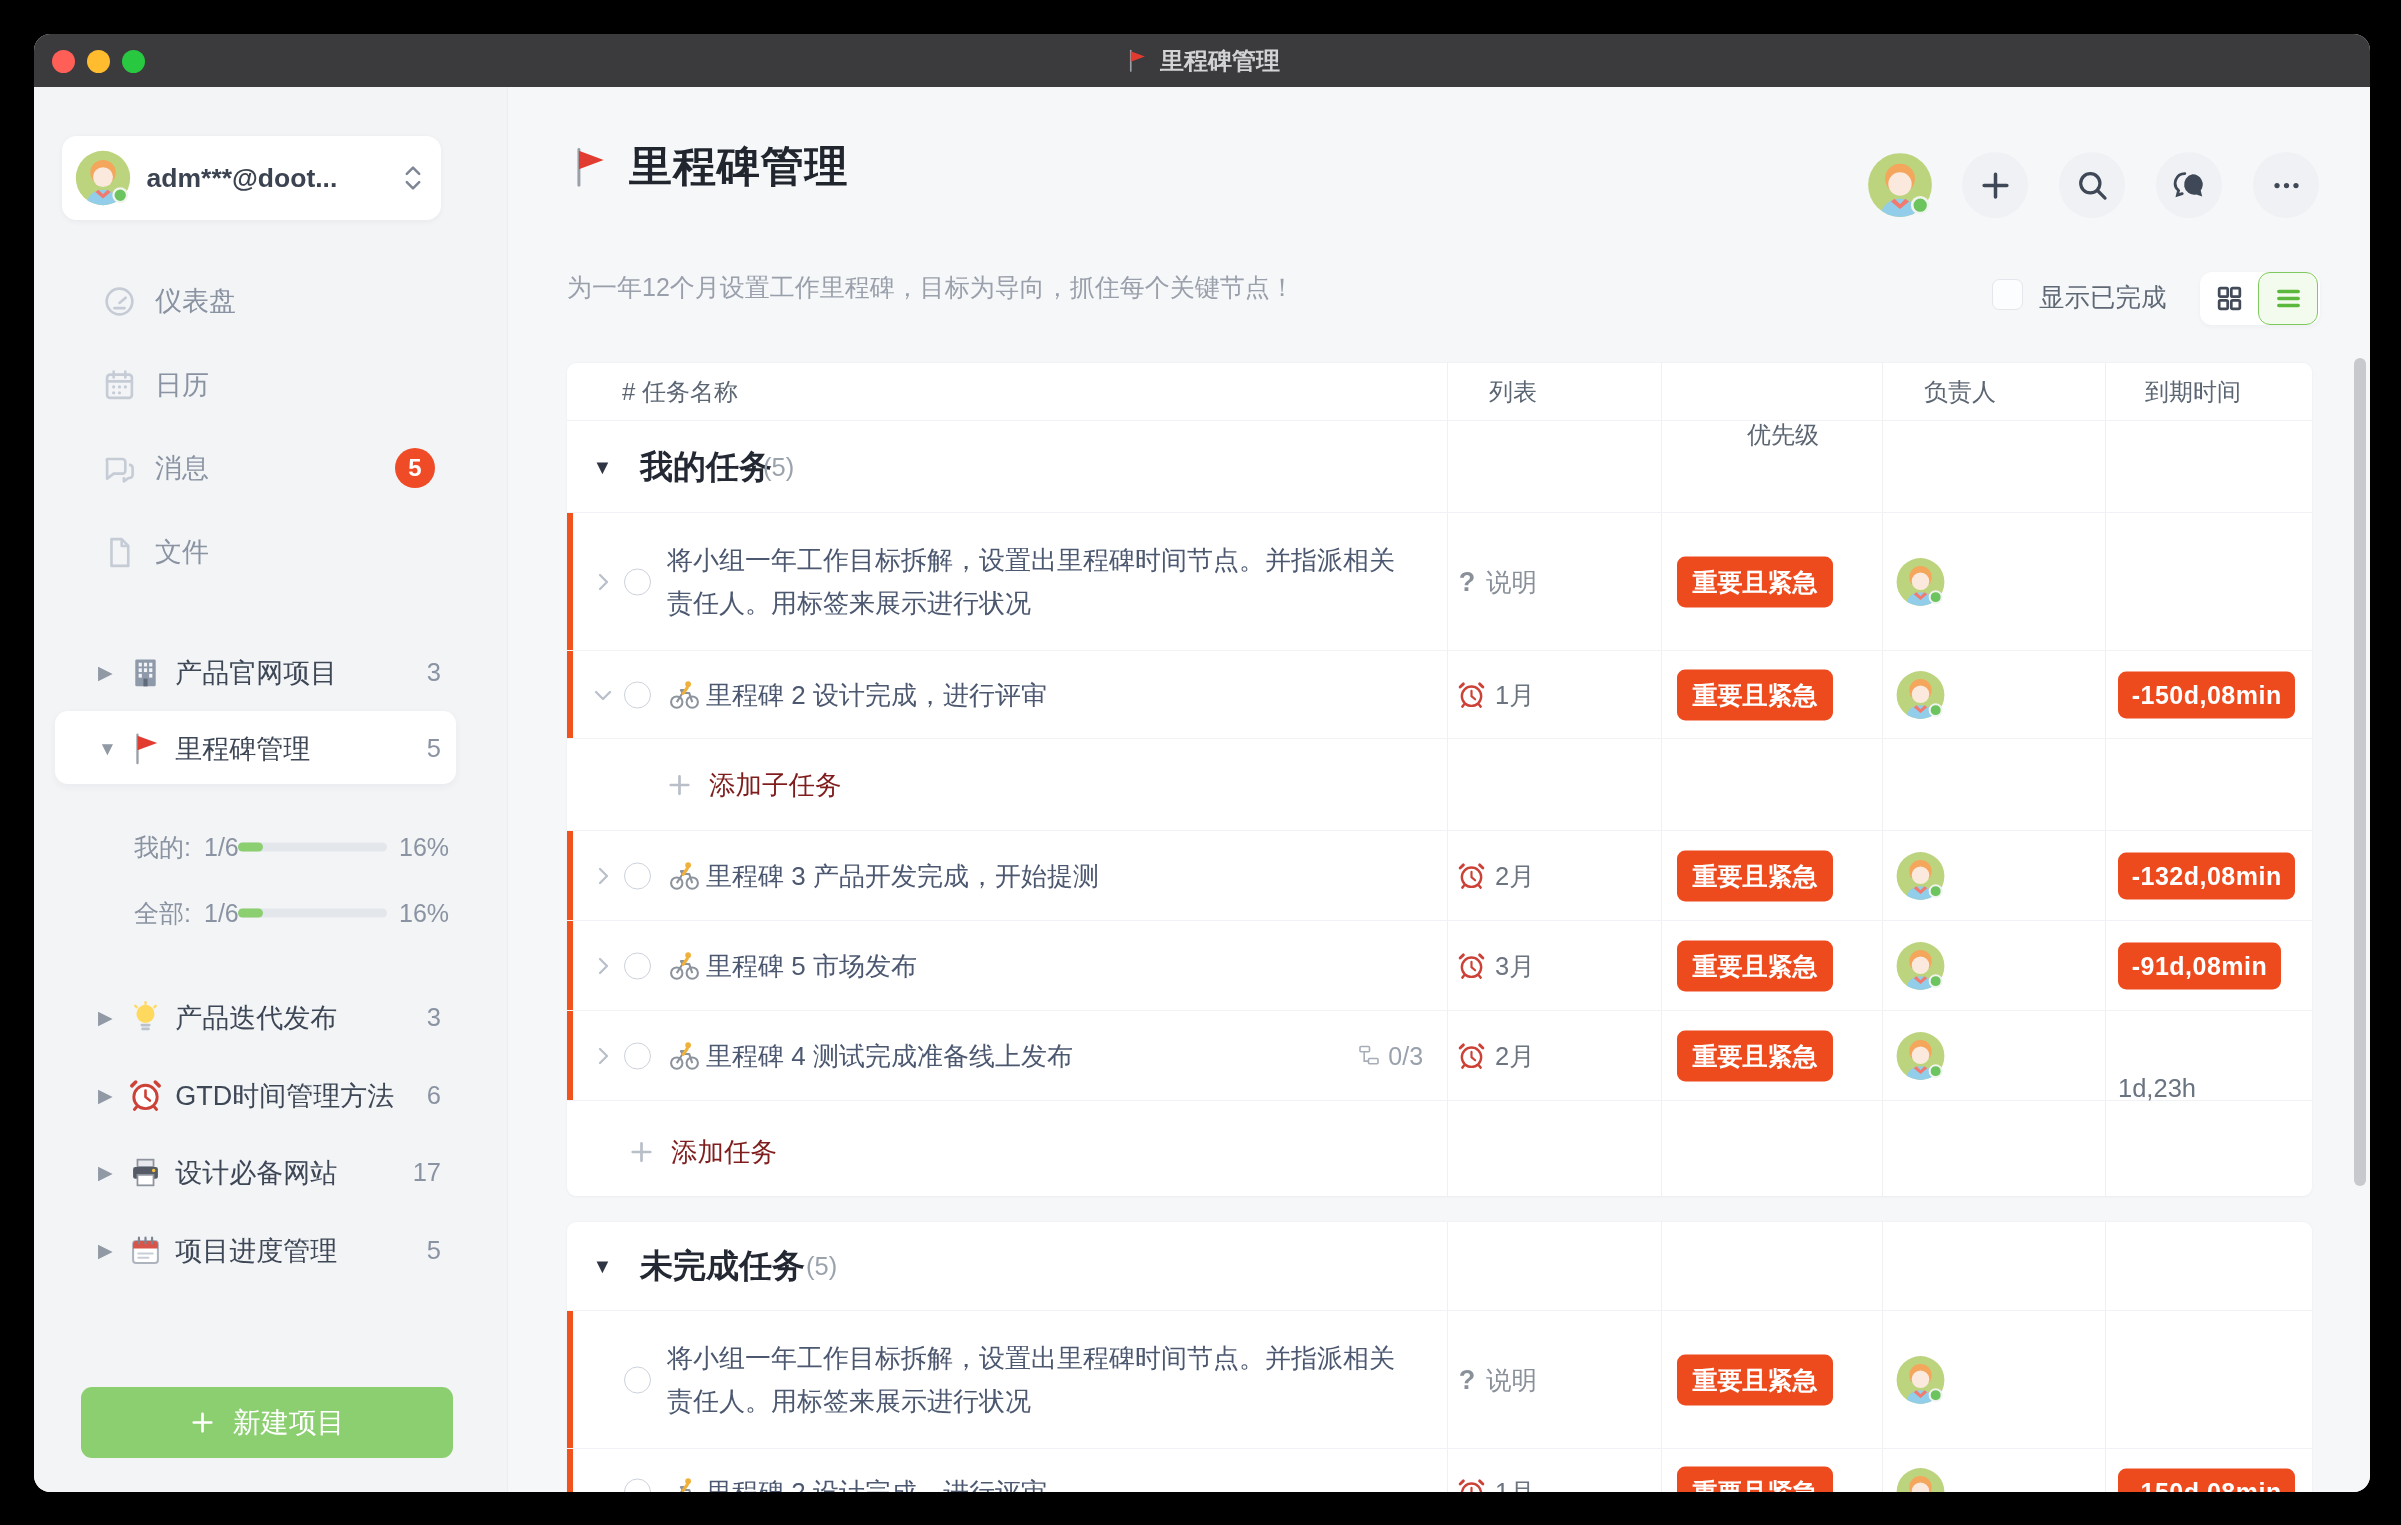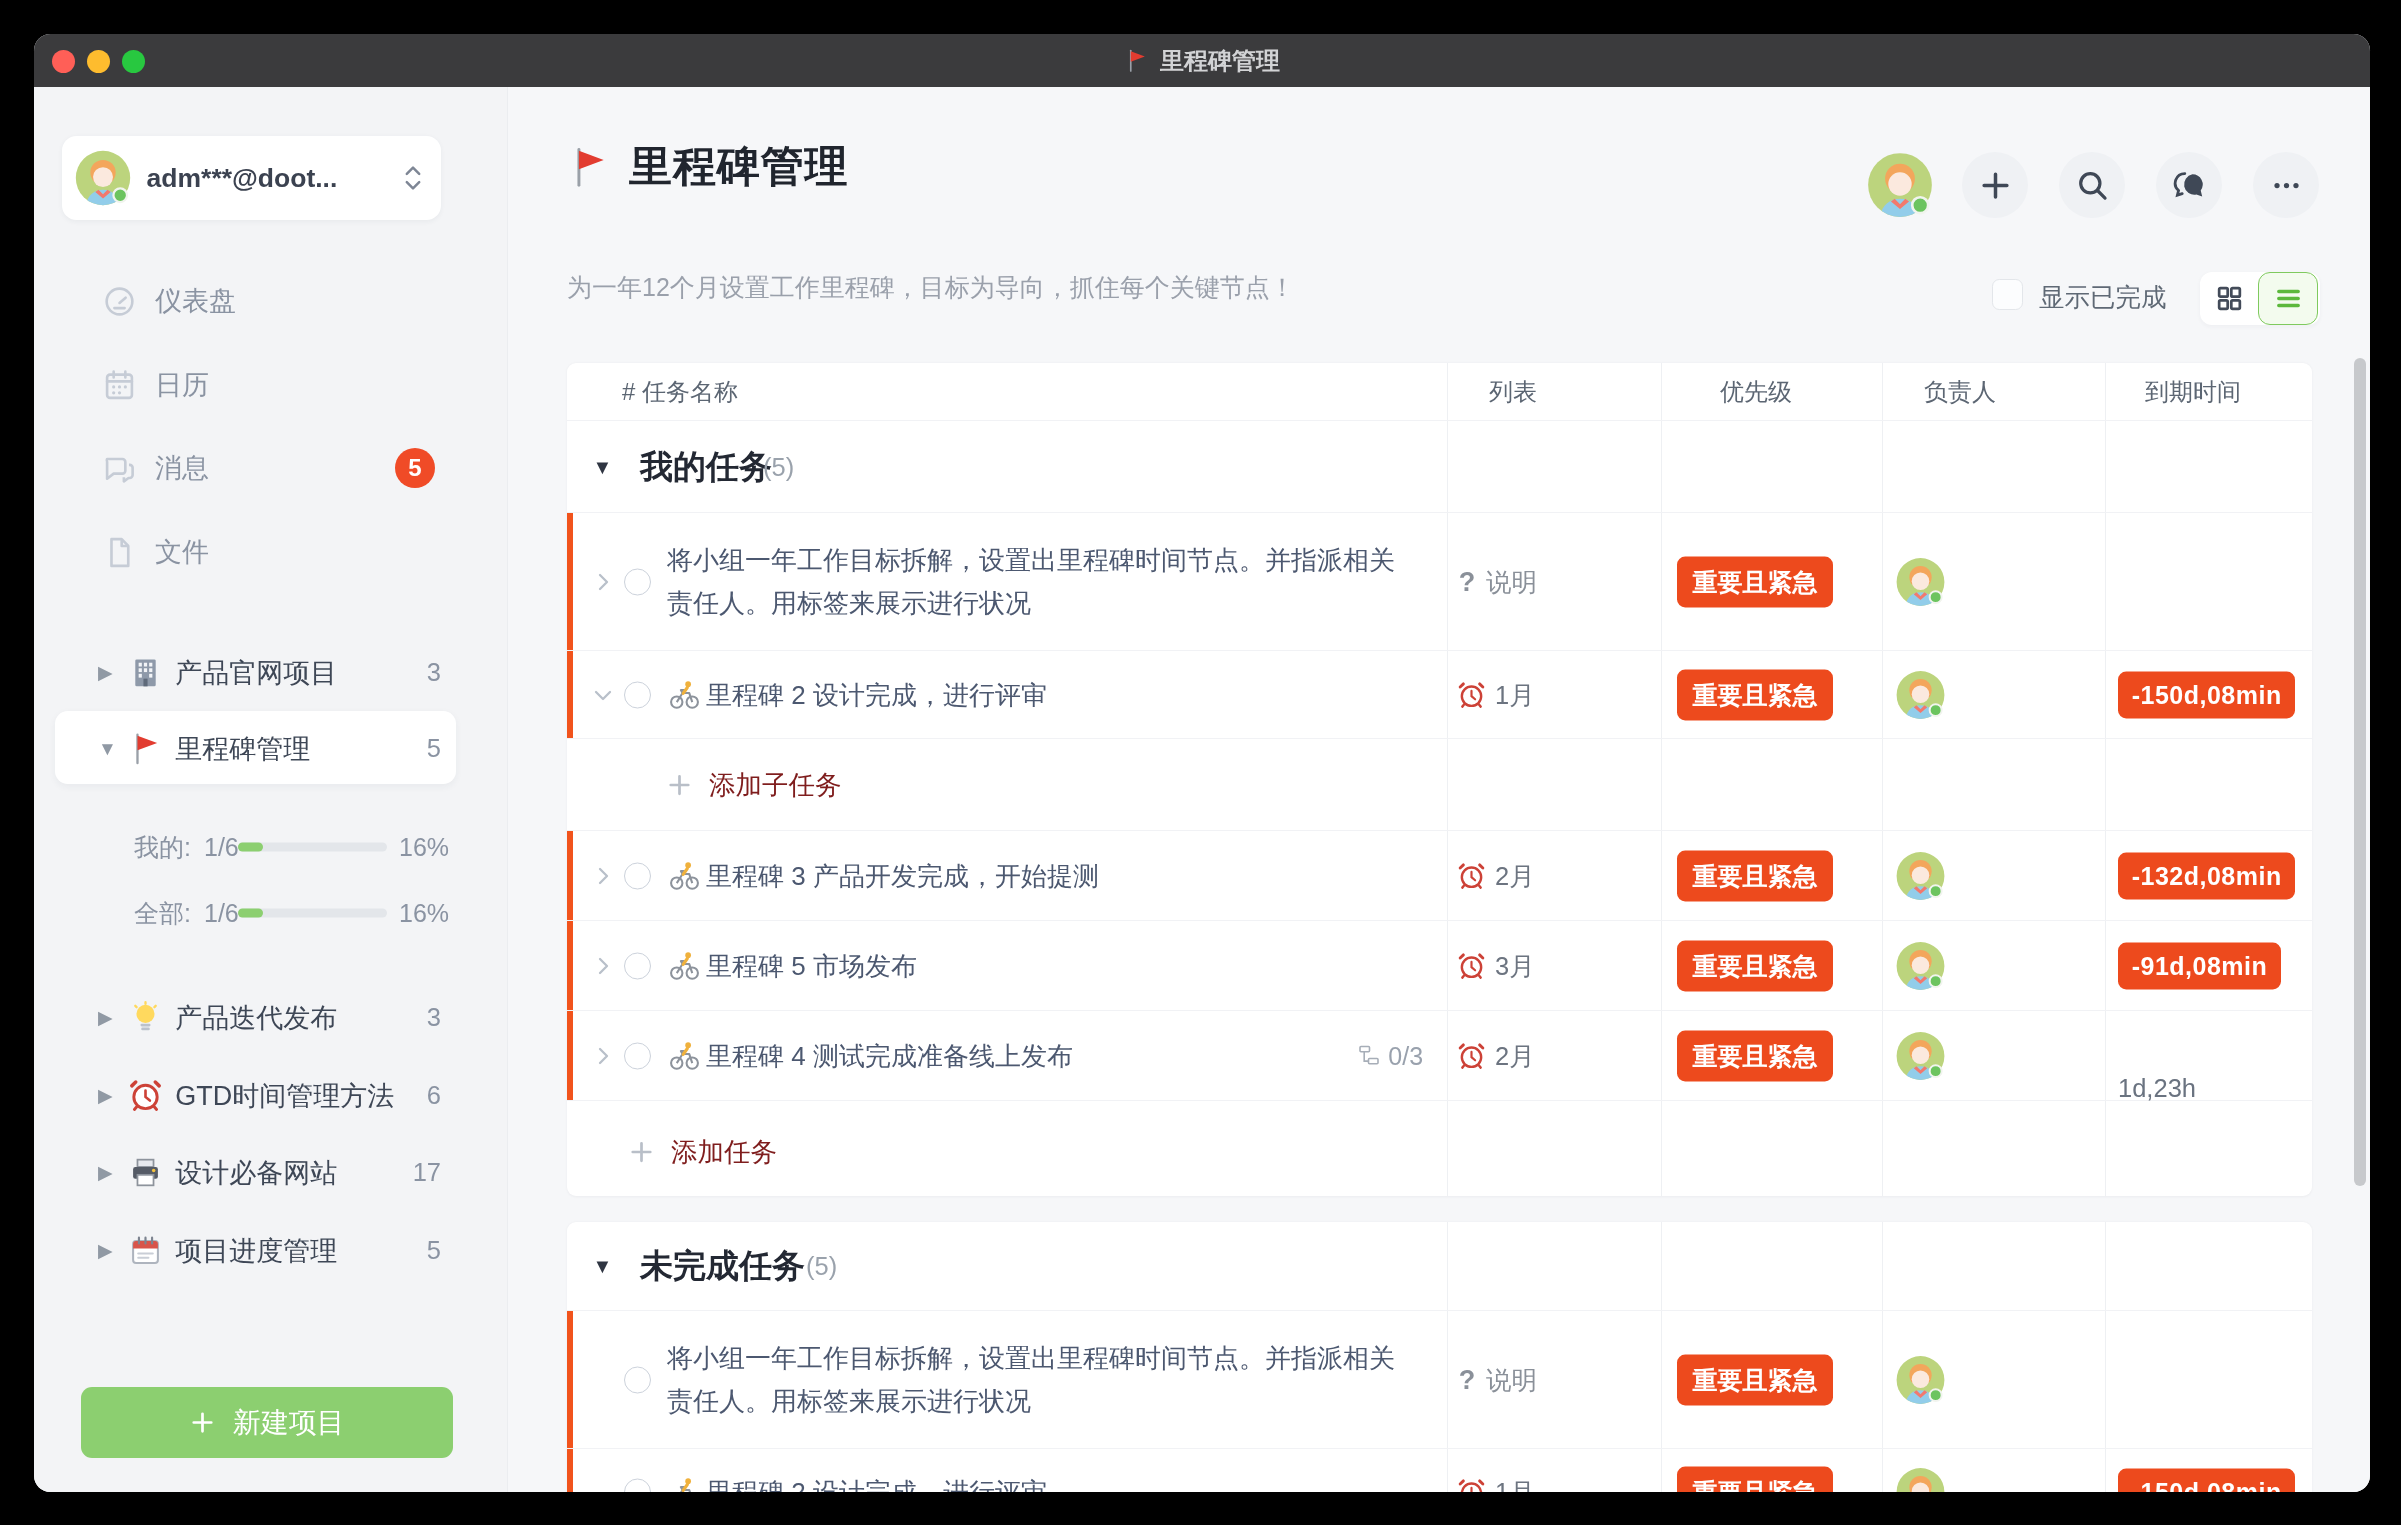--- a/index.html
+++ b/index.html
@@ -64,21 +64,21 @@
   
   .card{position:absolute;left:59px;width:1745px;background:#fff;border-radius:9px;box-shadow:0 0.9px 2.7px rgba(30,40,60,.05);}
   .card1{top:276px;height:833px;}
   .card2{top:1135px;height:383px;}
   .vlines i{position:absolute;top:0;bottom:0;width:0.9px;background:#eef0f3;}
   .vl1{left:880px;} .vl2{left:1094px;} .vl3{left:1315px;} .vl4{left:1538px;}
   .row{position:relative;border-bottom:0.9px solid #f1f2f5;}
   .row:last-child{border-bottom:none;}
   .thead{height:57px;}
   .thead span{position:absolute;top:50%;transform:translateY(-50%);font-size:24px;color:#5c6673;}
-  .h0{left:55px;} .h1{left:922px;} .h2{left:1153px;} .h3{left:1357px;} .h4{left:1578px;}
+  .h0{left:55px;} .h1{left:922px;} .h2{left:1180px;margin-top:43px;} .h3{left:1357px;} .h4{left:1578px;}
   .group{height:91px;}
   .group .tri{position:absolute;left:25.5px;top:50%;transform:translateY(-50%);font-size:20px;color:#2f3542;}
   .group .gt{position:absolute;left:73px;top:50%;transform:translateY(-50%);font-size:33px;font-weight:700;color:#232833;}
   .group .gc{position:absolute;left:196px;top:50%;transform:translateY(-50%);font-size:25.5px;color:#9aa2ac;}
   .group.g2 .gc{left:239px;}
   .task::before{content:"";position:absolute;left:0;top:0;bottom:0;width:6.4px;background:#f1531c;}
   .task{cursor:pointer;}
   .exp{position:absolute;left:24px;top:50%;transform:translateY(-50%);width:24px;height:24px;color:#b9c0ca;}
   .exp.down{transform:translateY(-50%) rotate(90deg);}
   .circ{position:absolute;left:57px;top:50%;transform:translateY(-50%);width:27px;height:27px;border:1.8px solid #ccd2db;border-radius:50%;box-sizing:border-box;background:#fff;}

